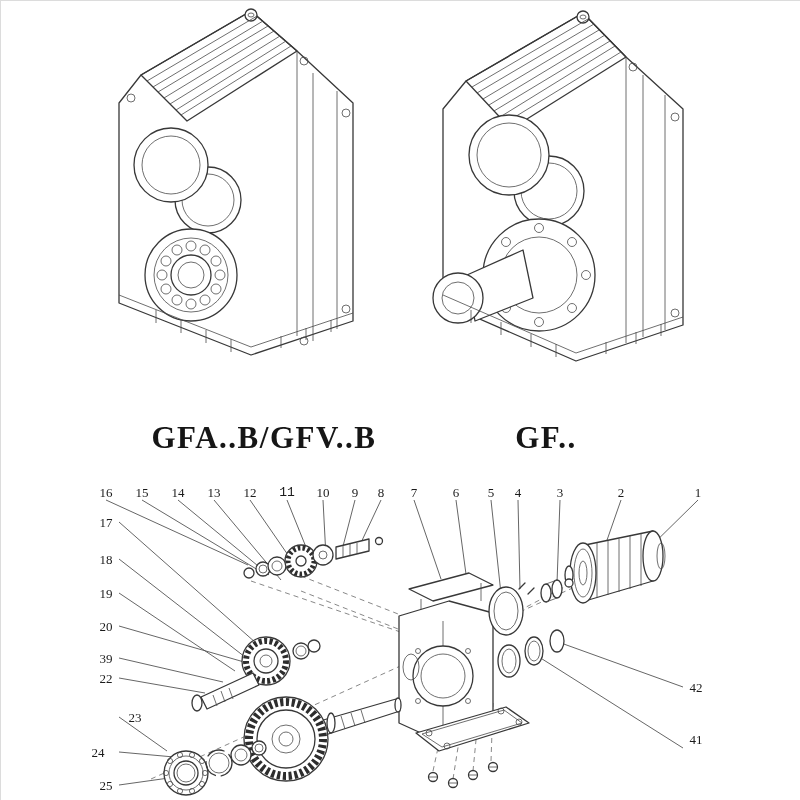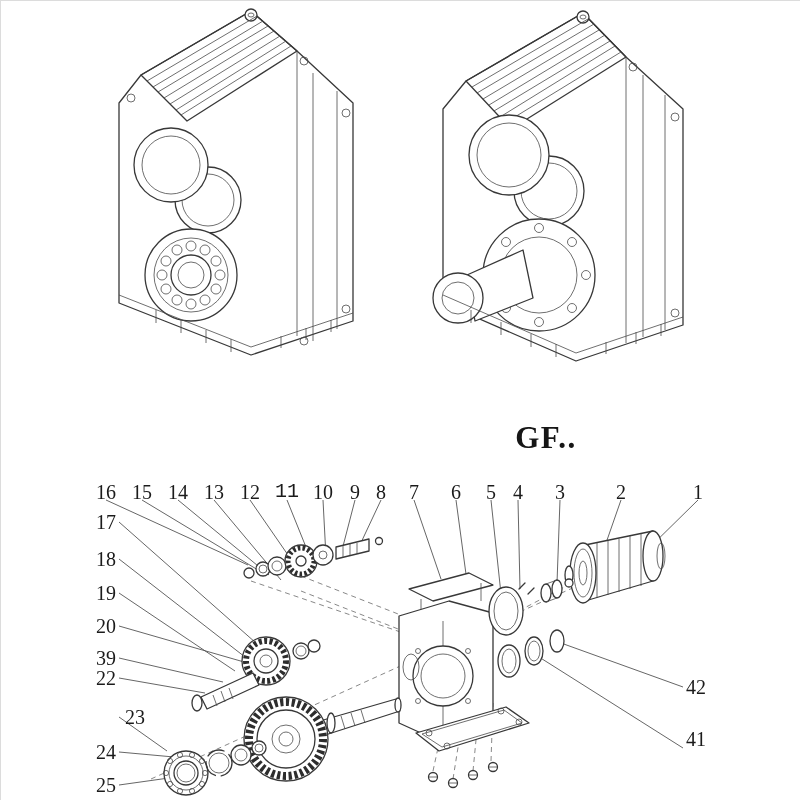--- a/index.html
+++ b/index.html
@@ -8,21 +8,21 @@
     background:#ffffff;border:1px solid #dcdcdc;overflow:hidden;
     font-family:"Liberation Serif","DejaVu Serif",serif;color:#161616;
   }
   svg{position:absolute;overflow:visible;}
   .caption{
     position:absolute;transform:translate(-50%,-50%);
     font-weight:700;font-size:31px;letter-spacing:1.5px;white-space:nowrap;
   }
   .callout{
     position:absolute;transform:translate(-50%,-50%);
-    font-size:20px;line-height:1;color:#1b1b1b;
+    font-size:13px;line-height:1;color:#1b1b1b;
   }
   
   .s  {fill:none;stroke:#383838;stroke-width:1.3;stroke-linejoin:round;stroke-linecap:round;}
   .sw {fill:#ffffff;stroke:#383838;stroke-width:1.3;stroke-linejoin:round;}
   .thin{fill:none;stroke:#4a4a4a;stroke-width:.8;}
   .lead{fill:none;stroke:#4a4a4a;stroke-width:.85;}
   .dash{fill:none;stroke:#6a6a6a;stroke-width:.8;stroke-dasharray:5 4;}
   .teeth{fill:none;stroke:#2d2d2d;}
 </style>
 </head>
@@ -142,20 +142,21 @@
       <line class="thin" x1="60" y1="307" x2="60" y2="320"></line>
       <line class="thin" x1="90" y1="319" x2="90" y2="332"></line>
       <line class="thin" x1="120" y1="331" x2="120" y2="344"></line>
       <line class="thin" x1="145" y1="341" x2="145" y2="354"></line>
       <line class="thin" x1="195" y1="339" x2="195" y2="351"></line>
       <line class="thin" x1="225" y1="329" x2="225" y2="341"></line>
       <line class="thin" x1="250" y1="321" x2="250" y2="333"></line>
     </g>
   </svg>
 
+  <div class="caption" style="left:263px;top:437px;">GFA..B/GFV..B</div>
   <div class="caption" style="left:545px;top:437px;">GF..</div>
 
   <svg style="left:0px;top:460px;" width="800" height="340" viewBox="0 0 800 340">
 
     <g>
       <line class="dash" x1="150" y1="318" x2="640" y2="96"></line>
       <line class="dash" x1="300" y1="115" x2="415" y2="160"></line>
       <line class="dash" x1="300" y1="130" x2="415" y2="175"></line>
       <line class="dash" x1="250" y1="120" x2="420" y2="178"></line>
       <line class="dash" x1="470" y1="175" x2="590" y2="112"></line>
@@ -350,19 +351,19 @@
   <span class="callout" style="left:620px;top:491px;">2</span>
   <span class="callout" style="left:697px;top:491px;">1</span>
 
   <span class="callout" style="left:105px;top:521px;">17</span>
   <span class="callout" style="left:105px;top:558px;">18</span>
   <span class="callout" style="left:105px;top:592px;">19</span>
   <span class="callout" style="left:105px;top:625px;">20</span>
   <span class="callout" style="left:105px;top:657px;">39</span>
   <span class="callout" style="left:105px;top:677px;">22</span>
   <span class="callout" style="left:105px;top:716px;margin-left:29px;">23</span>
-  <span class="callout" style="left:105px;top:751px;">24</span>
+  <span class="callout" style="left:97px;top:751px;">24</span>
   <span class="callout" style="left:105px;top:784px;">25</span>
 
   <span class="callout" style="left:695px;top:686px;">42</span>
   <span class="callout" style="left:695px;top:738px;text-align:right;">41</span>
 
 </div>
 
 </body></html>

